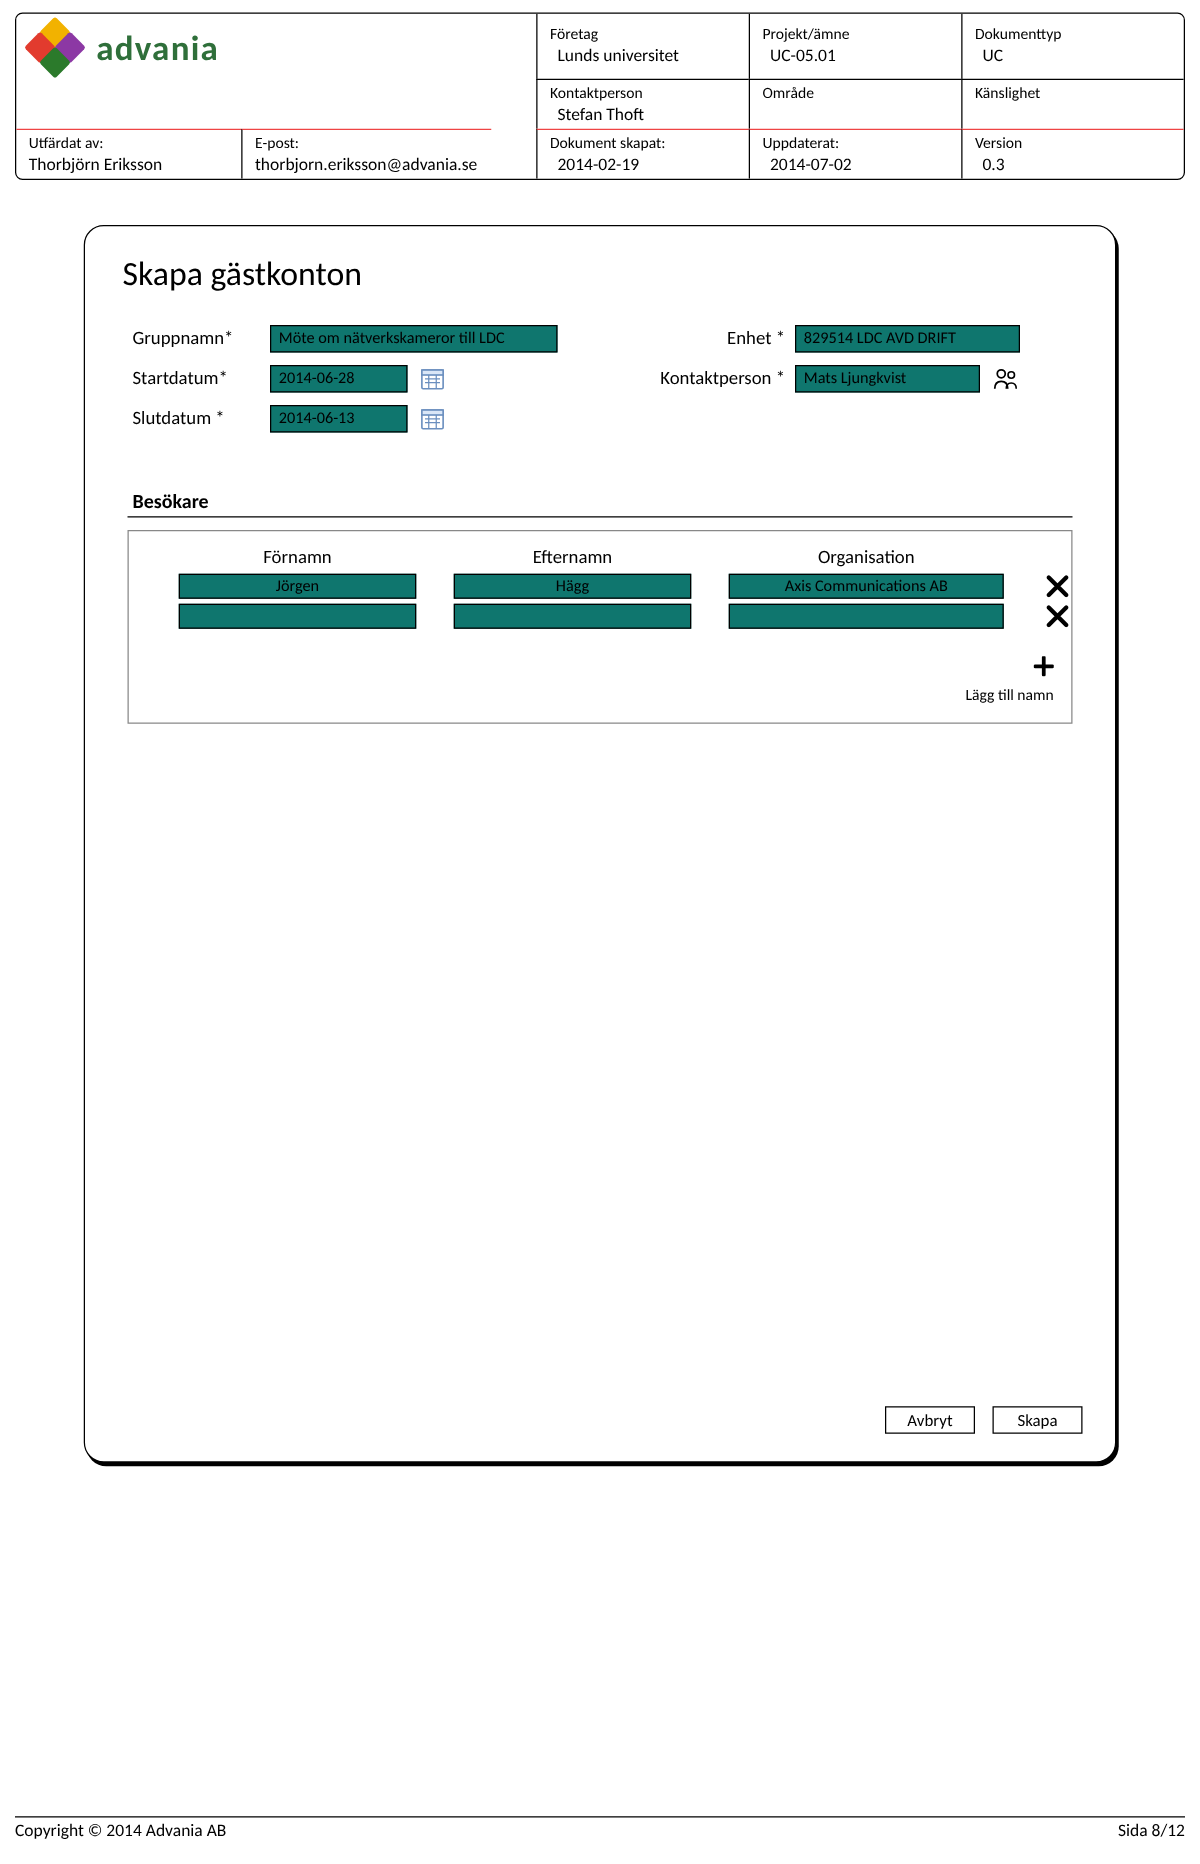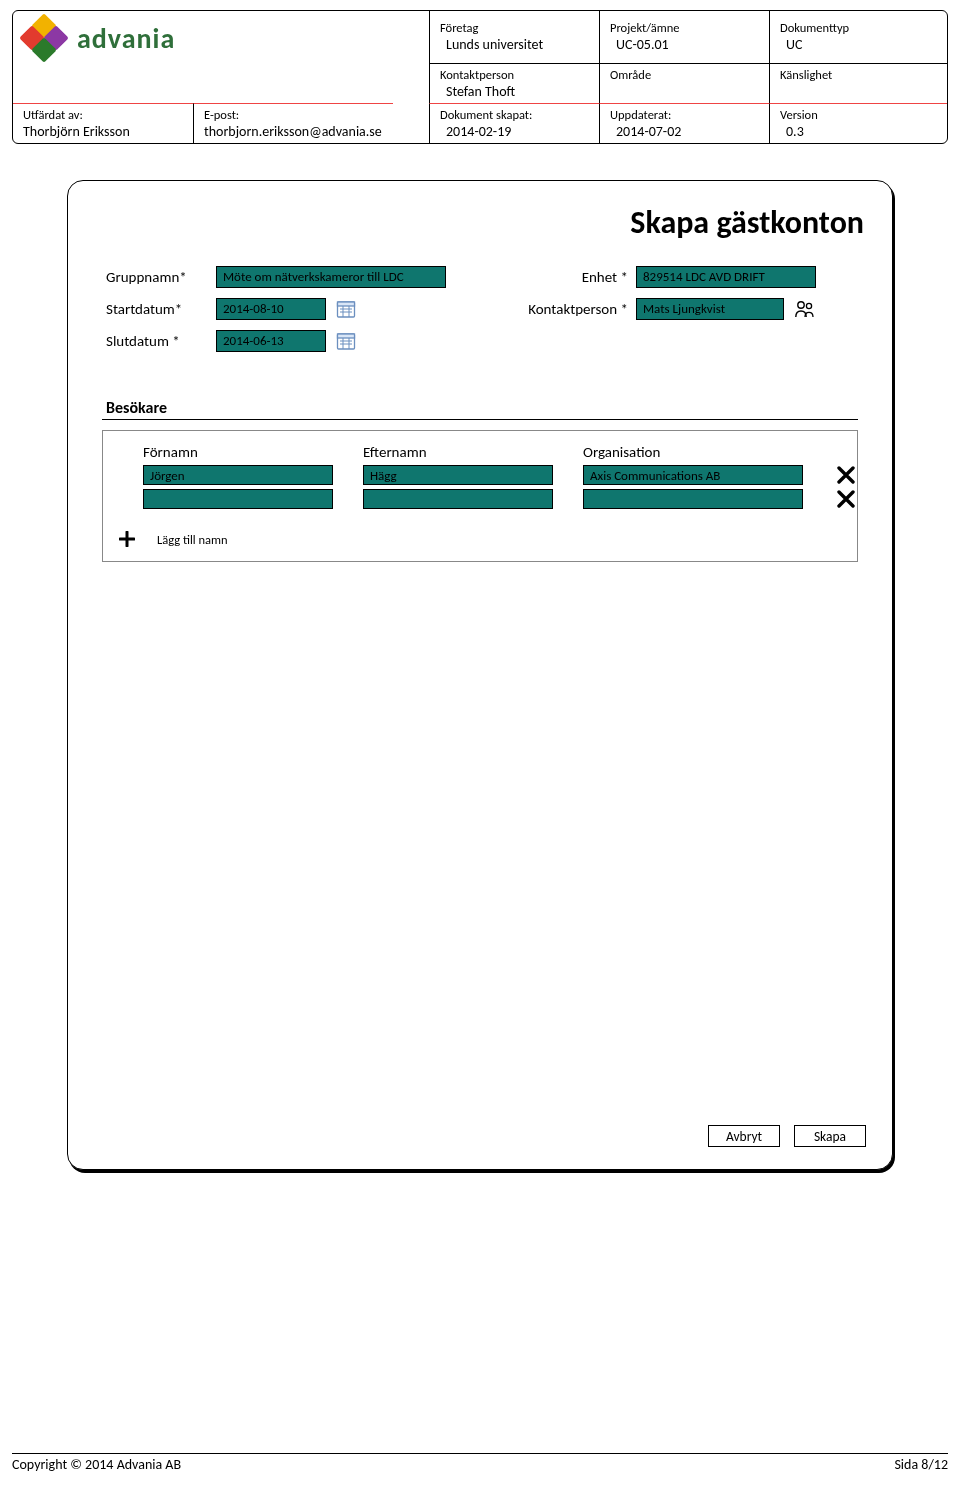--- a/index.html
+++ b/index.html
@@ -61,24 +61,23 @@
   .card {
     border: 1.5px solid #000;
     border-radius: 16px;
     box-shadow: 2px 3px 0 #000;
     padding: 18px 28px 22px 28px;
     height: 990px;
     position: relative;
     background:#fff;
   }
   .card h1 {
-    font-size: 32px;
-    font-weight: 700;
+    font-size: 27px;
+    font-weight: 400;
     margin: 4px 0 24px 2px;
-    text-align: right;
   }
 
   .form-area { padding-left: 10px; }
   .frow { display:flex; align-items:center; margin: 10px 0 10px 0; }
   .flabel-l { flex:0 0 110px; font-size:15px; }
   .finput-m { flex:0 0 230px; }
   .fspace   { flex:0 0 60px; }
   .flabel-r { flex:0 0 130px; font-size:15px; text-align:right; padding-right:8px; }
   .finput-r { flex:0 0 180px; }
 
@@ -106,30 +105,30 @@
     font-size: 16px; font-weight:600;
     border-bottom: 1px solid #000;
     padding: 0 0 2px 4px;
   }
   .visitor-frame {
     border: 1px solid #888;
     margin-top: 10px;
     padding: 8px 14px 14px 40px;
     position: relative;
   }
-  .vhdr, .vrow { display:flex; align-items:center; gap:30px; margin: 4px 0; }
+  .vhdr, .vrow { display:flex; align-items:center; gap:30px; margin: 4px 0; text-align: center; }
   .vcol-f { flex: 0 0 190px; }
   .vcol-e { flex: 0 0 190px; }
   .vcol-o { flex: 0 0 220px; }
   .vhdr span { font-size:15px; }
   .vrow .txtbox { height:20px; }
   .vdel { flex:0 0 26px; display:flex; align-items:center; justify-content:center; }
   .xicon { width:18px; height:18px; }
 
-  .addrow { display:flex; align-items:flex-end; gap:22px; margin-top:22px; margin-left:-24px; }
+  .addrow { display:flex; align-items:flex-end; gap:8px; margin-top:22px; margin-left:-24px;flex-direction:column; }
   .plusicon { width:16px; height:16px; }
   .addrow span { font-size:12.5px; }
 
   
   .btn-row { position:absolute; bottom:22px; right:26px; display:flex; gap:14px; }
   .btn {
     border:1px solid #000;
     width:72px; height:22px;
     display:flex; align-items:center; justify-content:center;
     font-size:13.5px;
@@ -241,21 +240,21 @@
           <div class="flabel-r">Enhet *</div>
           <div class="finput-r">
             <div class="txtbox">829514 LDC AVD DRIFT</div>
           </div>
         </div>
 
         <div class="frow">
           <div class="flabel-l">Startdatum*</div>
           <div class="finput-m">
             <div class="datewrap">
-              <div class="txtbox narrow">2014-08-10</div>
+              <div class="txtbox narrow">2014-06-28</div>
               <span class="icon-cal">
                 <svg viewBox="0 0 20 20" width="20" height="20">
                   <rect x="1.5" y="3" width="17" height="15" rx="1" fill="#fff" stroke="#6b8fbf" stroke-width="1.3"></rect>
                   <rect x="1.5" y="3" width="17" height="4" fill="#d9e6f7" stroke="#6b8fbf" stroke-width="1.3"></rect>
                   <line x1="4" y1="10" x2="16" y2="10" stroke="#6b8fbf" stroke-width="1"></line>
                   <line x1="4" y1="13" x2="16" y2="13" stroke="#6b8fbf" stroke-width="1"></line>
                   <line x1="7" y1="7" x2="7" y2="18" stroke="#6b8fbf" stroke-width="1"></line>
                   <line x1="13" y1="7" x2="13" y2="18" stroke="#6b8fbf" stroke-width="1"></line>
                 </svg>
               </span>

